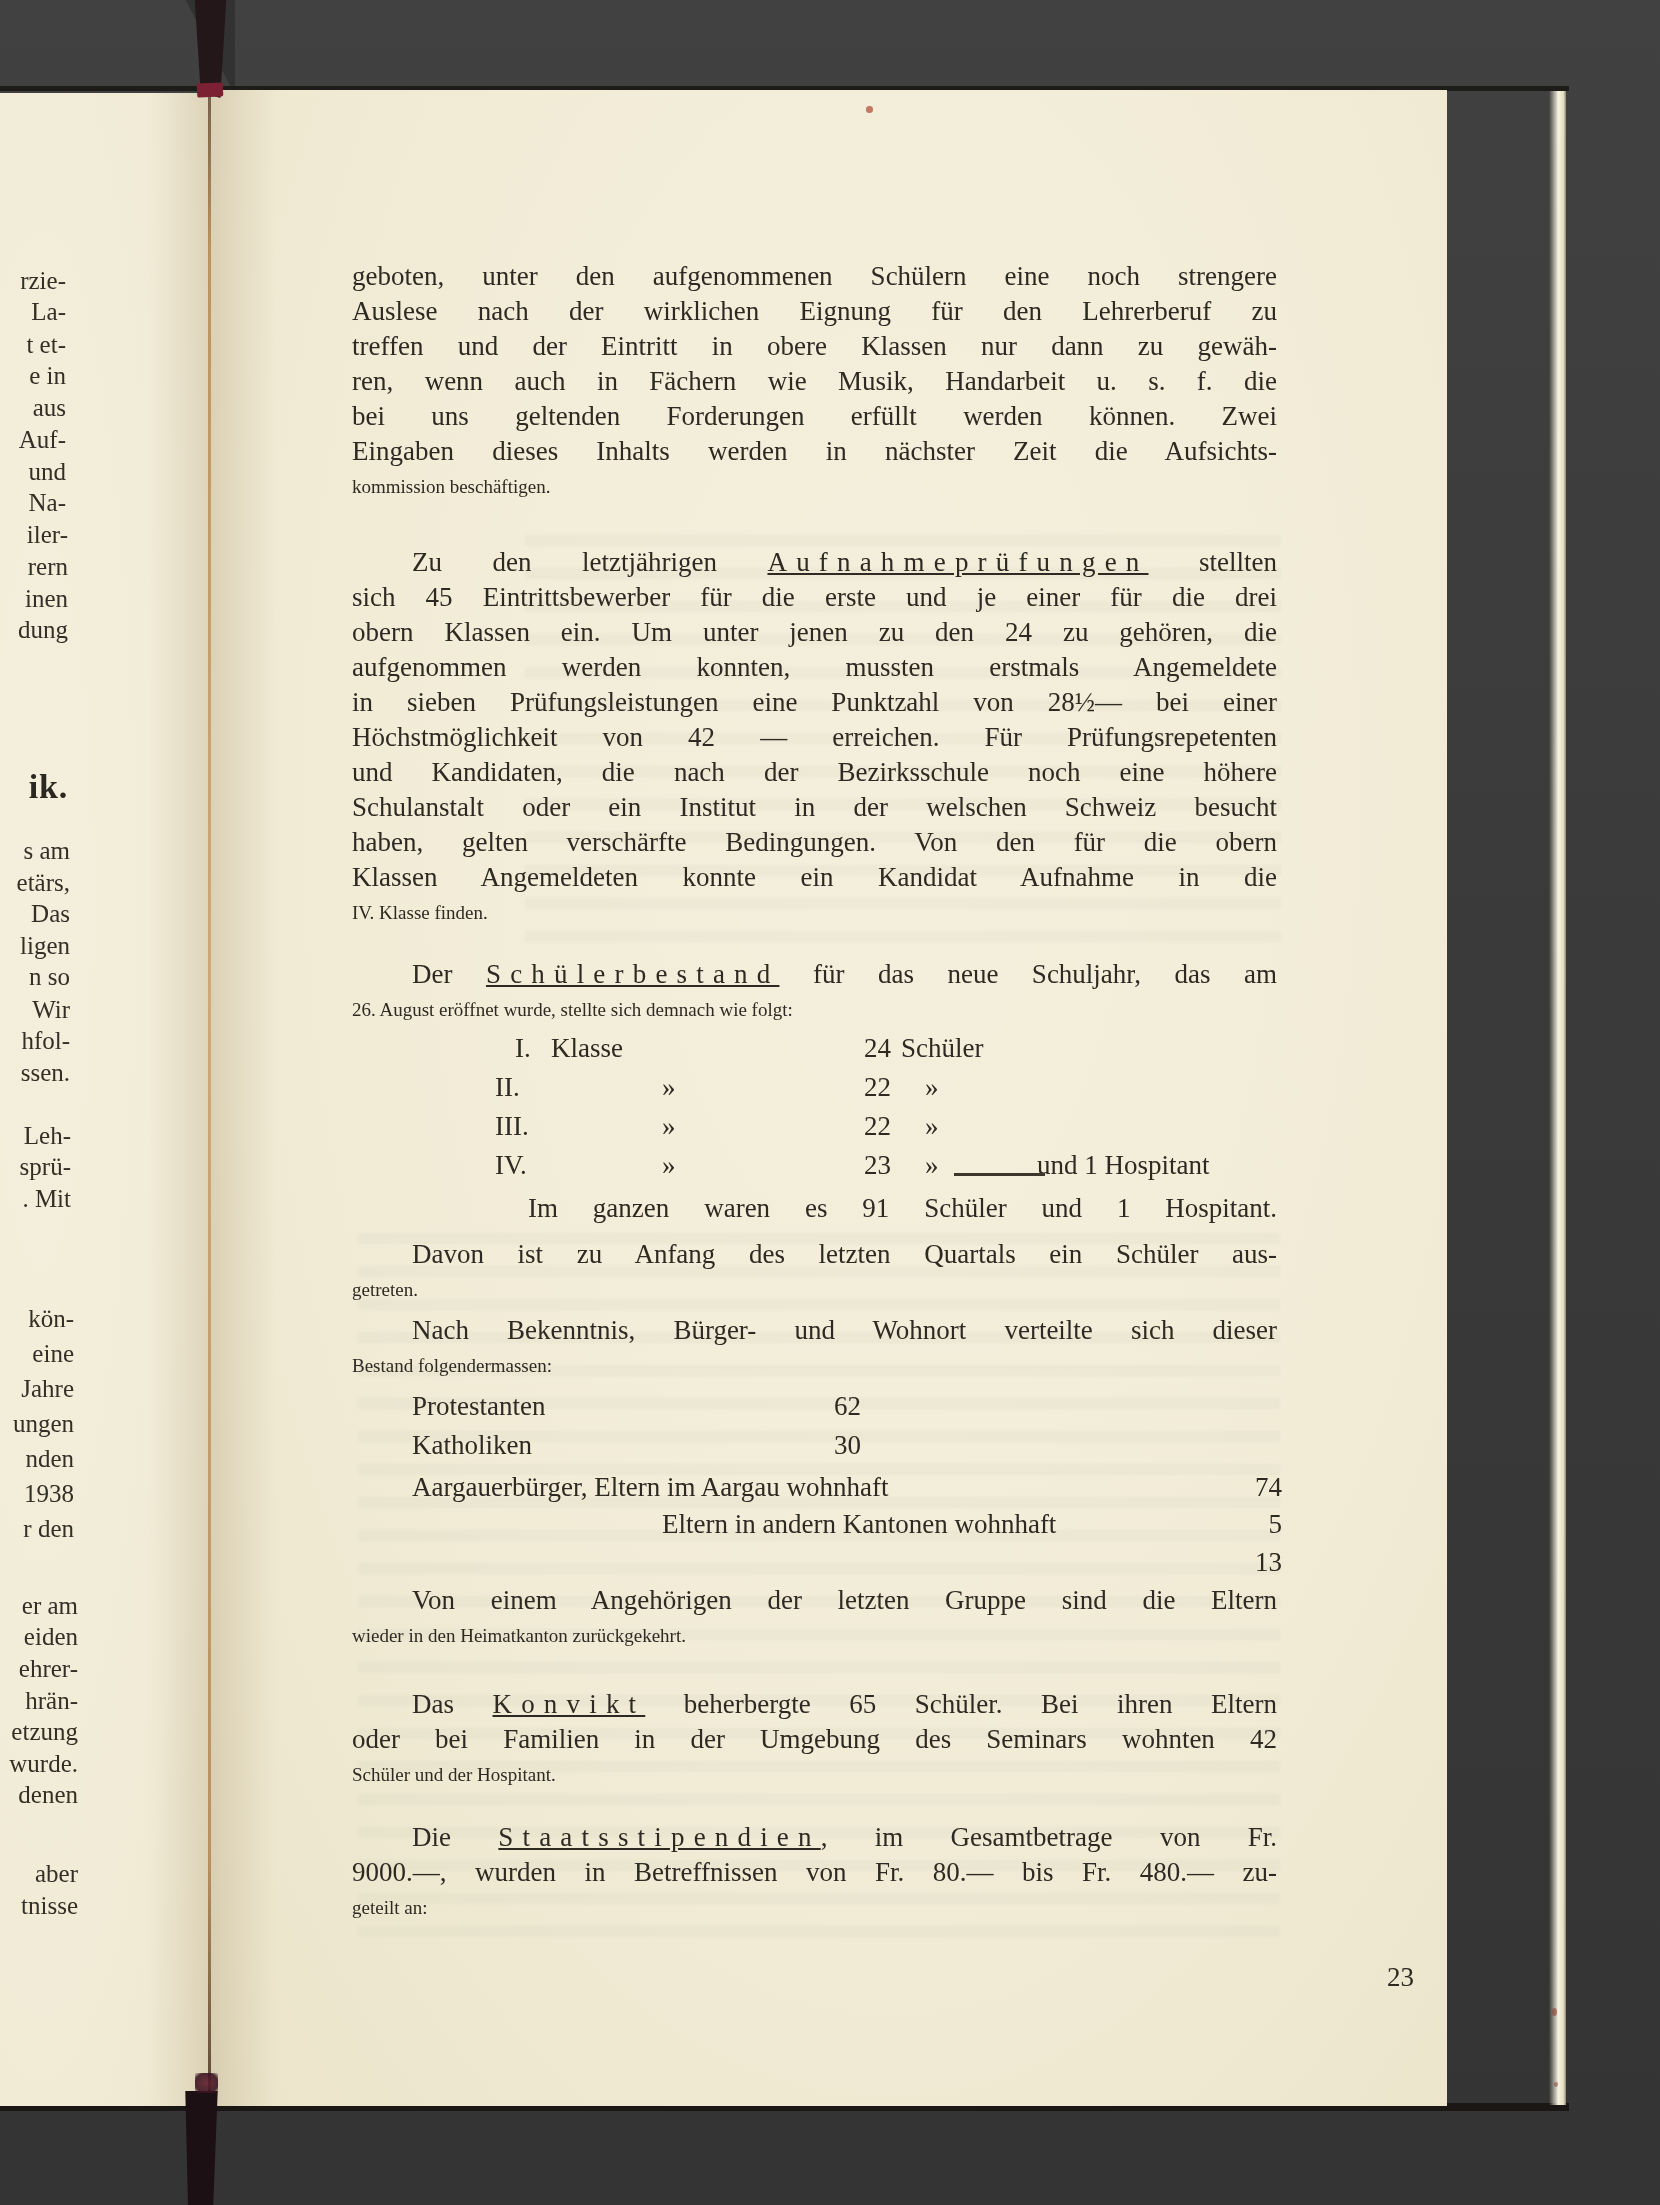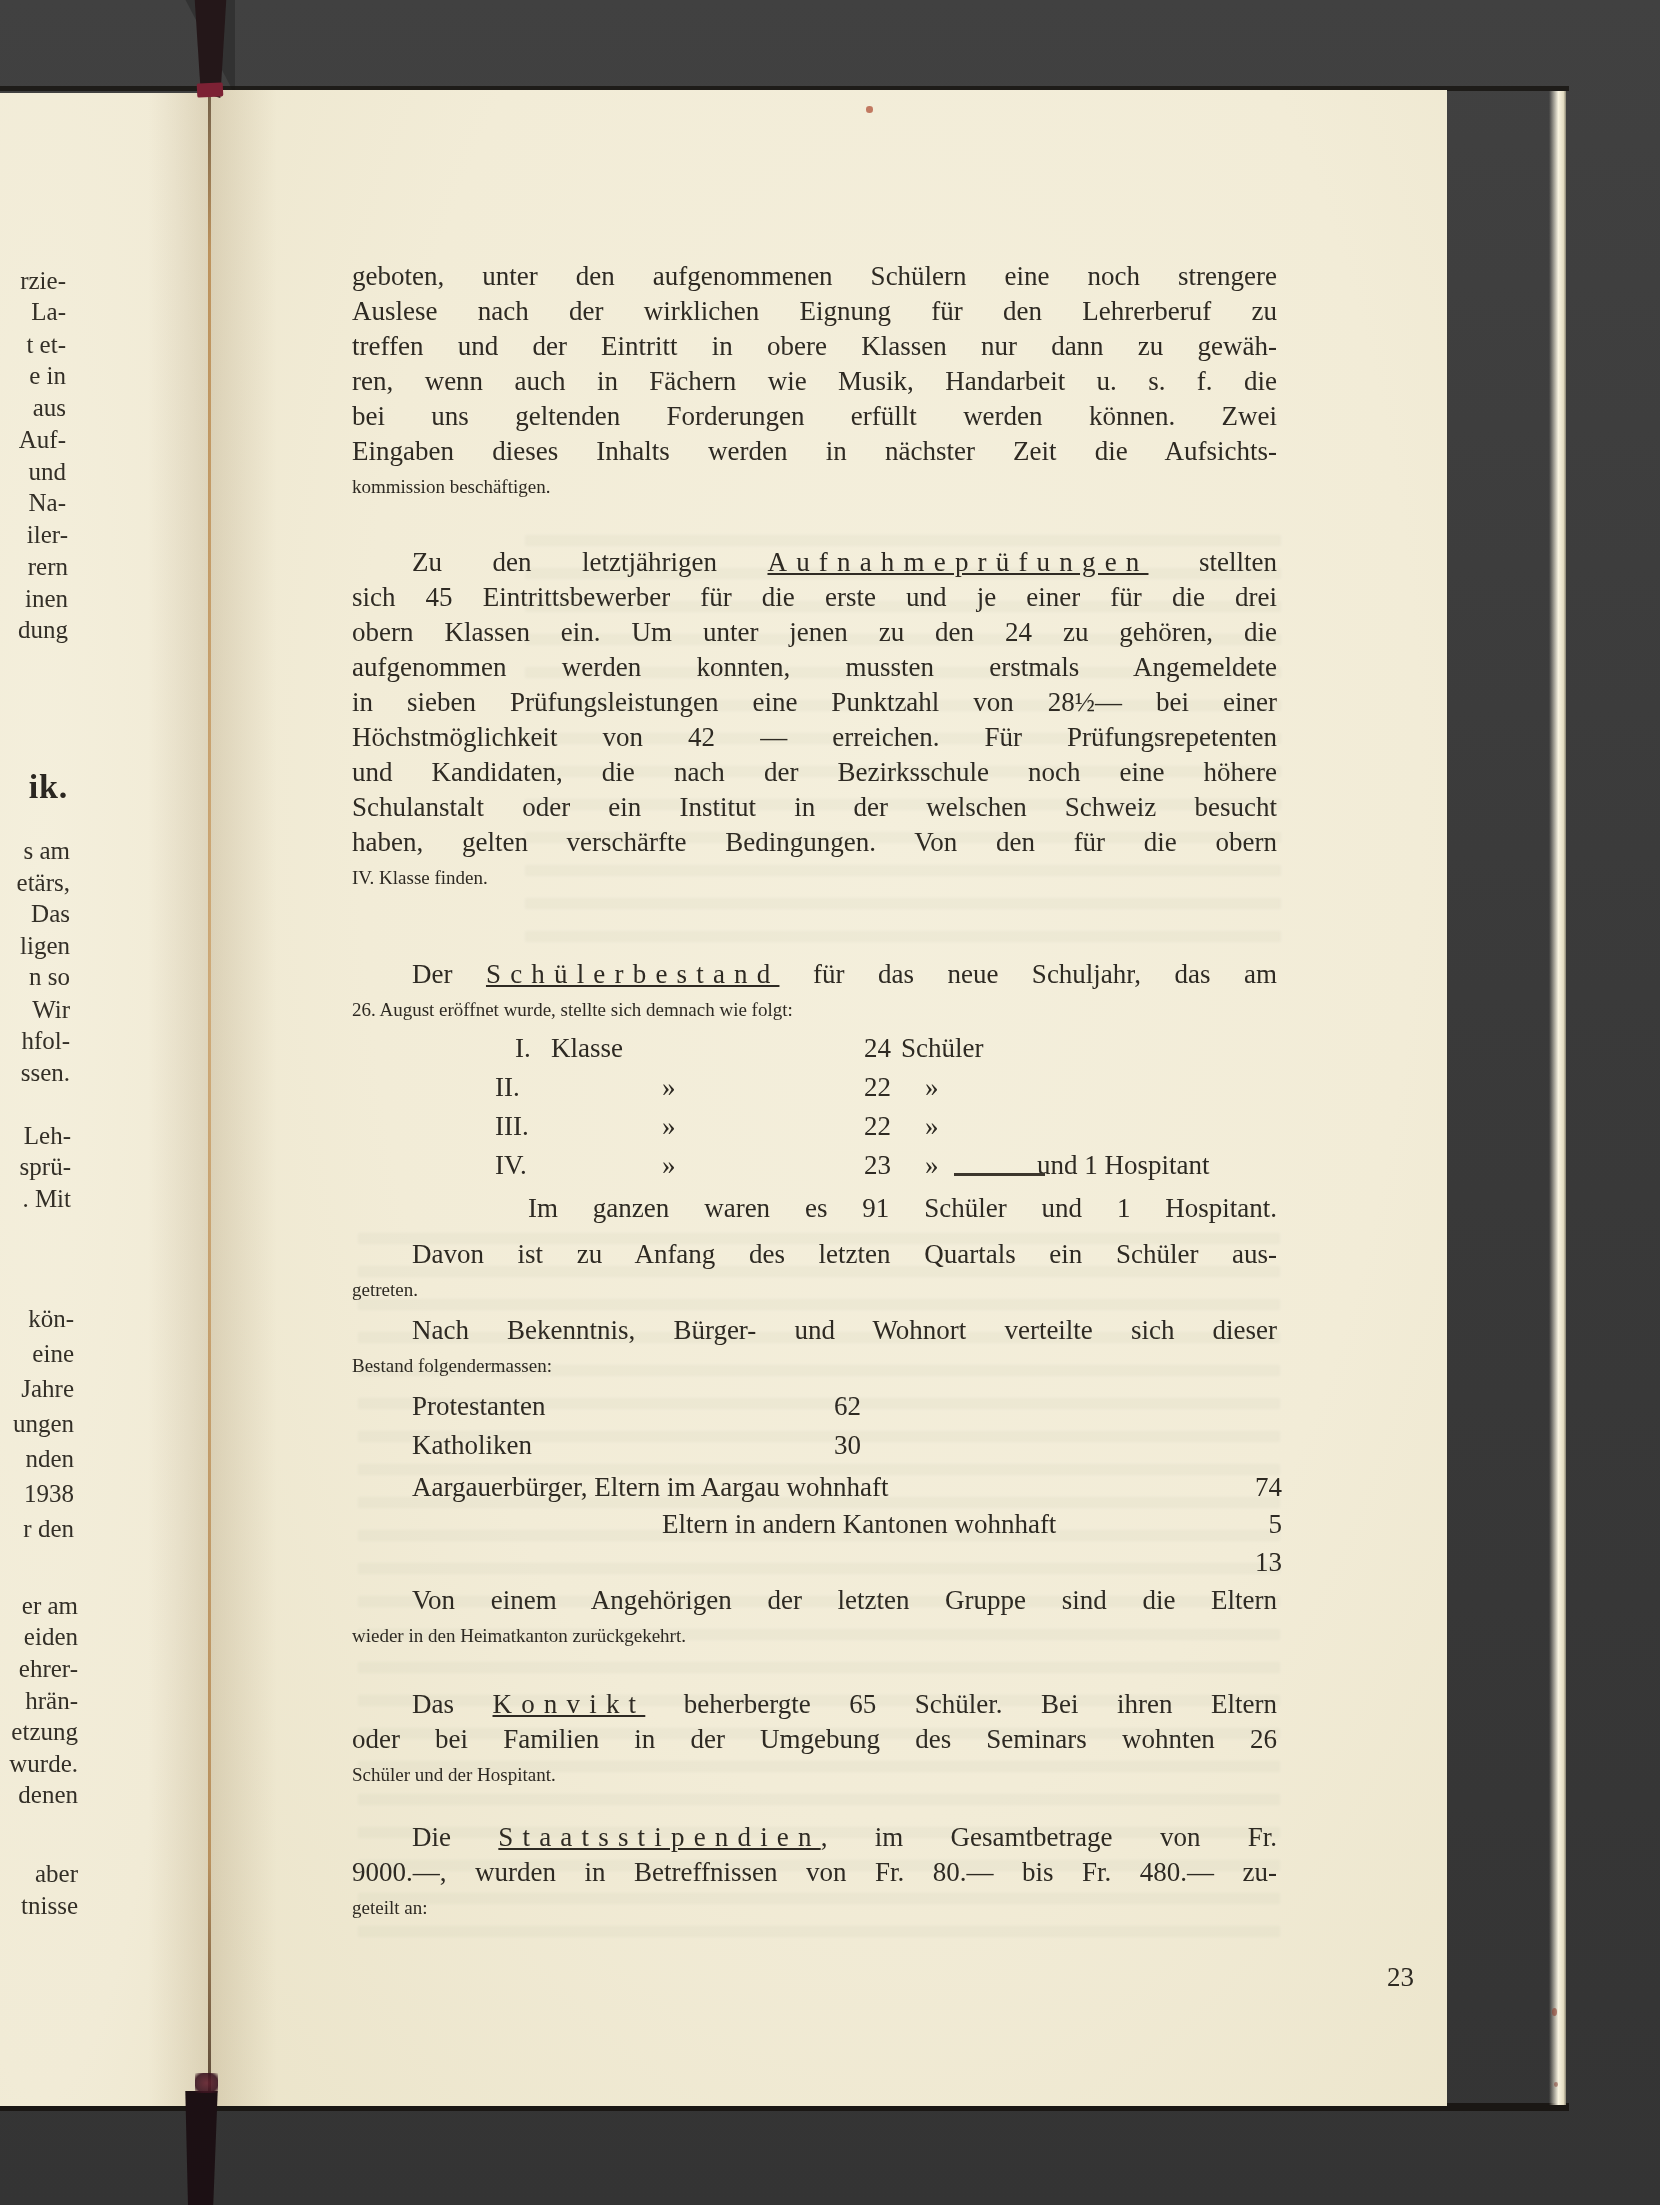--- a/index.html
+++ b/index.html
@@ -144,20 +144,21 @@
     <div class="block" style="top:455px;">
       <div class="jline indent"><span>Zu den letztjährigen </span><span class="sperr">Aufnahmeprüfungen</span><span> stellten</span></div>
       <div class="jline">sich 45 Eintrittsbewerber für die erste und je einer für die drei</div>
       <div class="jline">obern Klassen ein. Um unter jenen zu den 24 zu gehören, die</div>
       <div class="jline">aufgenommen werden konnten, mussten erstmals Angemeldete</div>
       <div class="jline">in sieben Prüfungsleistungen eine Punktzahl von 28½— bei einer</div>
       <div class="jline">Höchstmöglichkeit von 42 — erreichen. Für Prüfungsrepetenten</div>
       <div class="jline">und Kandidaten, die nach der Bezirksschule noch eine höhere</div>
       <div class="jline">Schulanstalt oder ein Institut in der welschen Schweiz besucht</div>
       <div class="jline">haben, gelten verschärfte Bedingungen. Von den für die obern</div>
+      <div class="jline">Klassen Angemeldeten konnte ein Kandidat Aufnahme in die</div>
       <div class="lline">IV. Klasse finden.</div>
     </div>
 
     <div class="block" style="top:867px;">
       <div class="jline indent"><span>Der </span><span class="sperr">Schülerbestand</span><span> für das neue Schuljahr, das am</span></div>
       <div class="lline">26. August eröffnet wurde, stellte sich demnach wie folgt:</div>
     </div>
 
     <div>
       <div class="trow" style="top:941px;">
@@ -223,21 +224,21 @@
       </div>
     </div>
 
     <div class="block" style="top:1493px;">
       <div class="jline indent">Von einem Angehörigen der letzten Gruppe sind die Eltern</div>
       <div class="lline">wieder in den Heimatkanton zurückgekehrt.</div>
     </div>
 
     <div class="block" style="top:1597px;">
       <div class="jline indent"><span>Das </span><span class="sperr">Konvikt</span><span> beherbergte 65 Schüler. Bei ihren Eltern</span></div>
-      <div class="jline">oder bei Familien in der Umgebung des Seminars wohnten 26</div>
+      <div class="jline">oder bei Familien in der Umgebung des Seminars wohnten 42</div>
       <div class="lline">Schüler und der Hospitant.</div>
     </div>
 
     <div class="block" style="top:1730px;">
       <div class="jline indent"><span>Die </span><span class="sperr">Staatsstipendien</span><span>, im Gesamtbetrage von Fr.</span></div>
       <div class="jline">9000.—, wurden in Betreffnissen von Fr. 80.— bis Fr. 480.— zu-</div>
       <div class="lline">geteilt an:</div>
     </div>
 
     <div class="abs" id="page-number">23</div>

